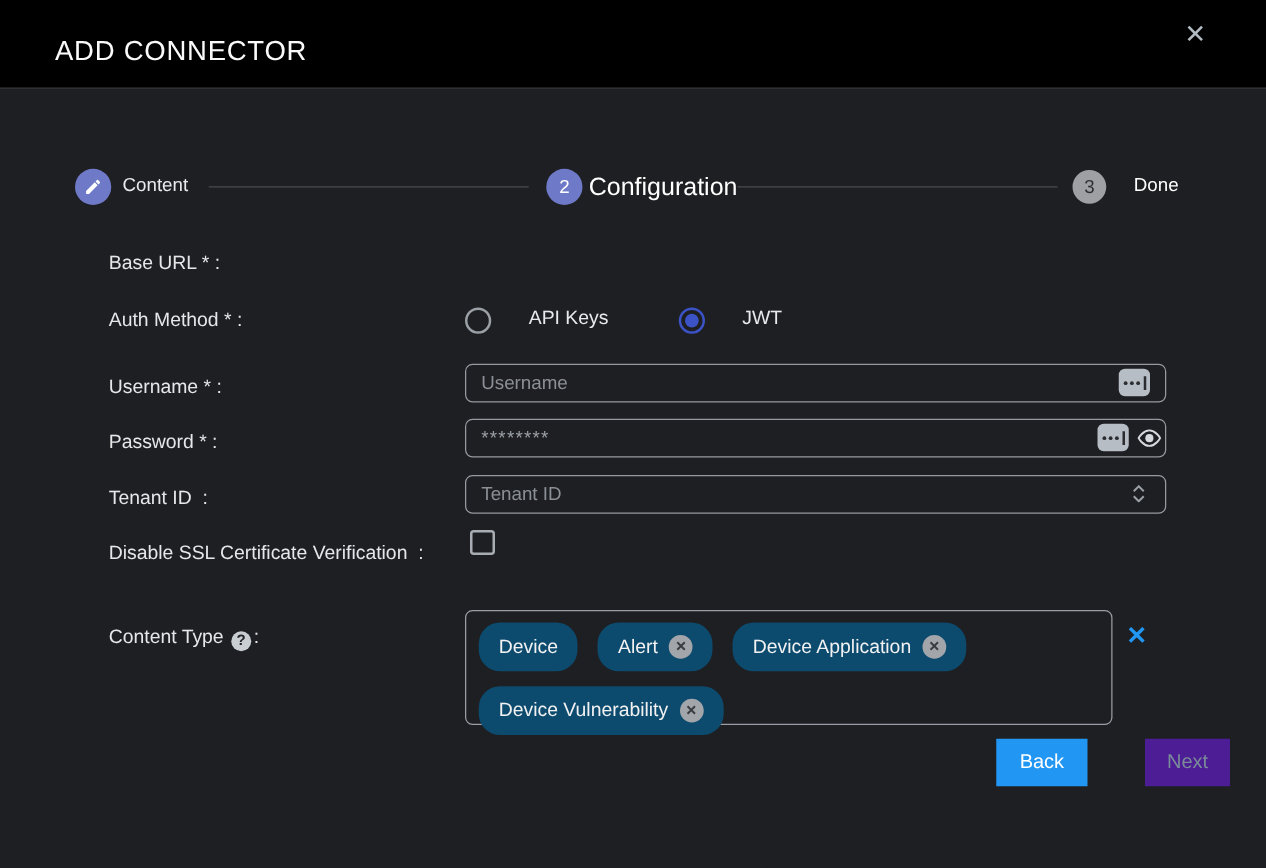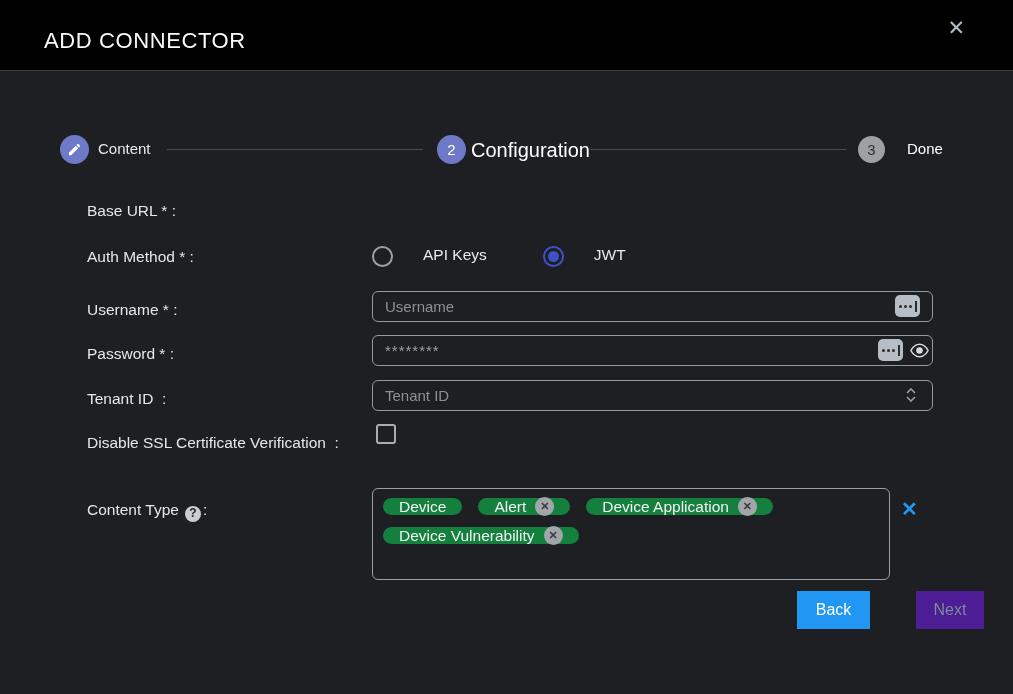--- a/index.html
+++ b/index.html
@@ -98,21 +98,21 @@
   }
 
   
   .tag-box {
     position:absolute; left:372px; top:488px; width:518px; height:92px;
     border:1px solid #9a9da3; border-radius:6px;
     padding:9px 10px; display:flex; flex-wrap:wrap; gap:12px 16px;
     align-content:flex-start;
   }
   .tag-pill {
-    height:17px; background:#15803d; border-radius:17px;
+    height:39px; background:#0c4a6e; border-radius:17px;
     display:flex; align-items:center; padding:0 16px; gap:9px;
     color:#f2f2f3; font-size:15.5px; white-space:pre-wrap;
   }
   .tag-remove {
     width:19px; height:19px; border-radius:50%; background:#a2a6aa;
     color:#3a3b3e; font-size:11px; display:flex; align-items:center;
     justify-content:center; cursor:pointer; font-weight:bold;
   }
   .clear-all {
     position:absolute; left:901px; top:499px;

